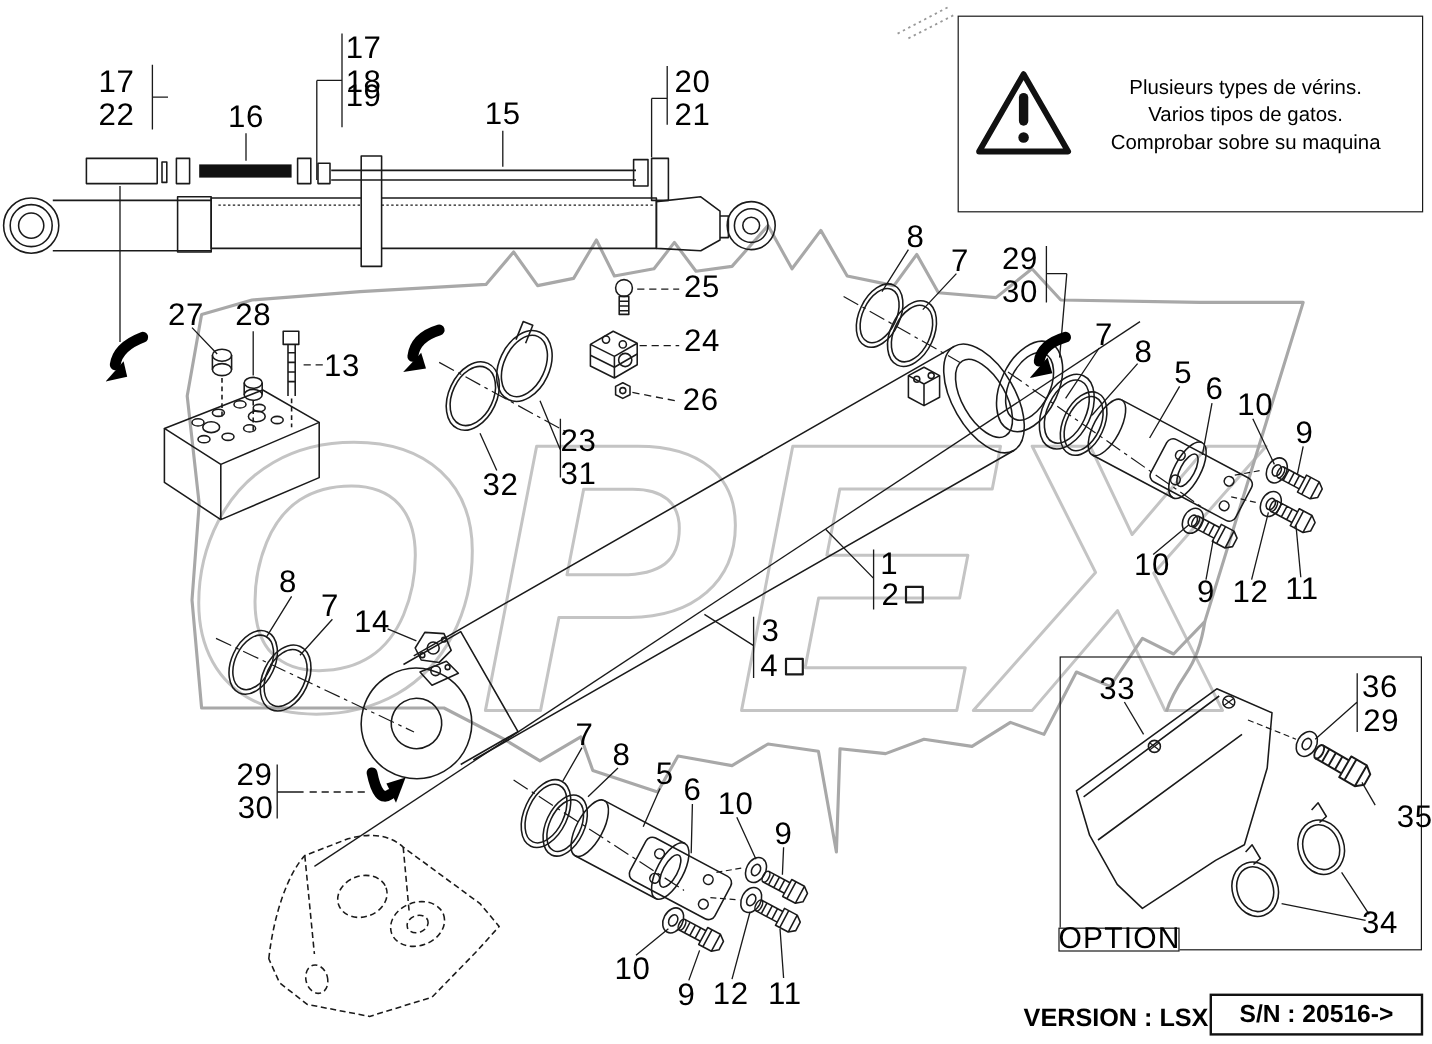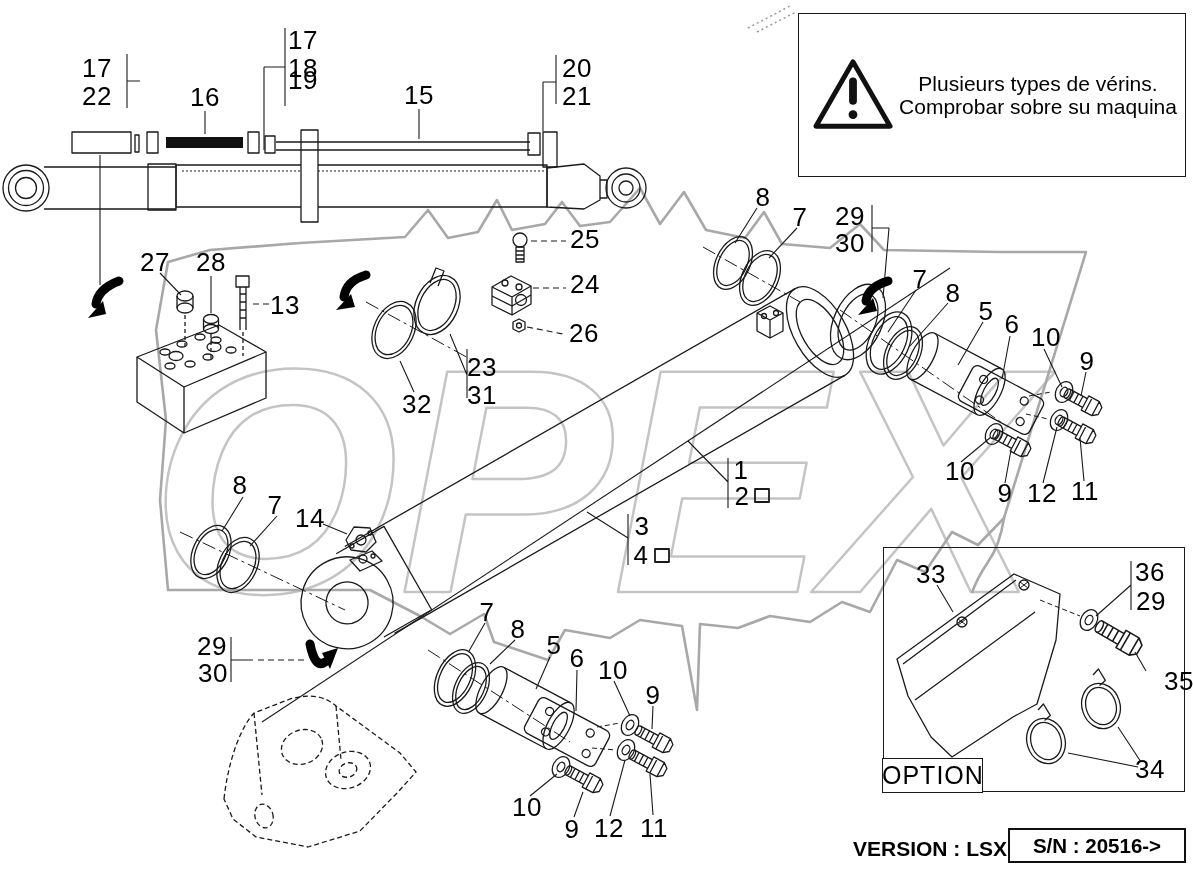--- a/index.html
+++ b/index.html
@@ -4,24 +4,24 @@
 <style>
   html,body{margin:0;padding:0;background:#fff;}
   .stage{position:relative;width:1193px;height:870px;background:#ffffff;overflow:hidden;
          font-family:"Liberation Sans",sans-serif;color:#000;}
   svg.art{position:absolute;left:0;top:0;z-index:1;}
   .callout{position:absolute;transform:translate(-50%,-50%);font-size:26px;color:#000;
            white-space:nowrap;z-index:3;letter-spacing:.5px;}
   .warnbox{position:absolute;left:798px;top:13px;width:388px;height:164px;border:1.6px solid #1a1a1a;
            background:#fff;z-index:2;display:flex;align-items:center;box-sizing:border-box;}
   .warn-tri{margin-left:10px;flex:0 0 auto;}
-  .warn-text{flex:1 1 auto;text-align:center;font-size:21px;line-height:23px;color:#000;padding-right:6px;}
+  .warn-text{flex:1 1 auto;text-align:center;font-size:17px;line-height:23px;color:#000;padding-right:6px;}
   .optionbox{position:absolute;left:883px;top:547px;width:302px;height:245px;border:1.6px solid #1a1a1a;
              z-index:2;box-sizing:border-box;background:transparent;}
-  .option-label{position:absolute;left:-1.6px;bottom:-1.6px;width:101px;height:35px;border:1.6px solid #1a1a1a;
+  .option-label{position:absolute;left:-1.6px;bottom:-1.6px;width:101px;height:20px;border:1.6px solid #1a1a1a;
                 background:#fff;display:flex;align-items:center;justify-content:center;
                 font-size:25px;letter-spacing:1px;box-sizing:border-box;}
   .version{position:absolute;left:853px;top:837px;font-size:21px;font-weight:bold;z-index:3;}
   .snbox{position:absolute;left:1008px;top:828px;width:178px;height:35px;border:2px solid #111;
          font-size:20.5px;font-weight:bold;display:flex;align-items:center;justify-content:center;
          z-index:3;box-sizing:border-box;background:#fff;}
 </style>
 </head>
 <body>
 
@@ -350,20 +350,21 @@
   <div class="warnbox">
     <div class="warn-tri">
       <svg width="88" height="82" viewBox="0 0 90 84" style="display:block">
         <path d="M45,8 L83,74 L7,74 Z" fill="none" stroke="#111" stroke-width="5" stroke-linejoin="round"></path>
         <rect x="41" y="24" width="8" height="28" rx="4" fill="#111"></rect>
         <circle cx="45" cy="62" r="4.5" fill="#111"></circle>
       </svg>
     </div>
     <div class="warn-text">
       <div>Plusieurs types de vérins.</div>
+      <div>Varios tipos de gatos.</div>
       <div>Comprobar sobre su maquina</div>
     </div>
   </div>
 
   <div class="optionbox">
     <div class="option-label">OPTION</div>
   </div>
 
   <div class="version">VERSION : LSX</div>
   <div class="snbox">S/N : 20516-&gt;</div>

